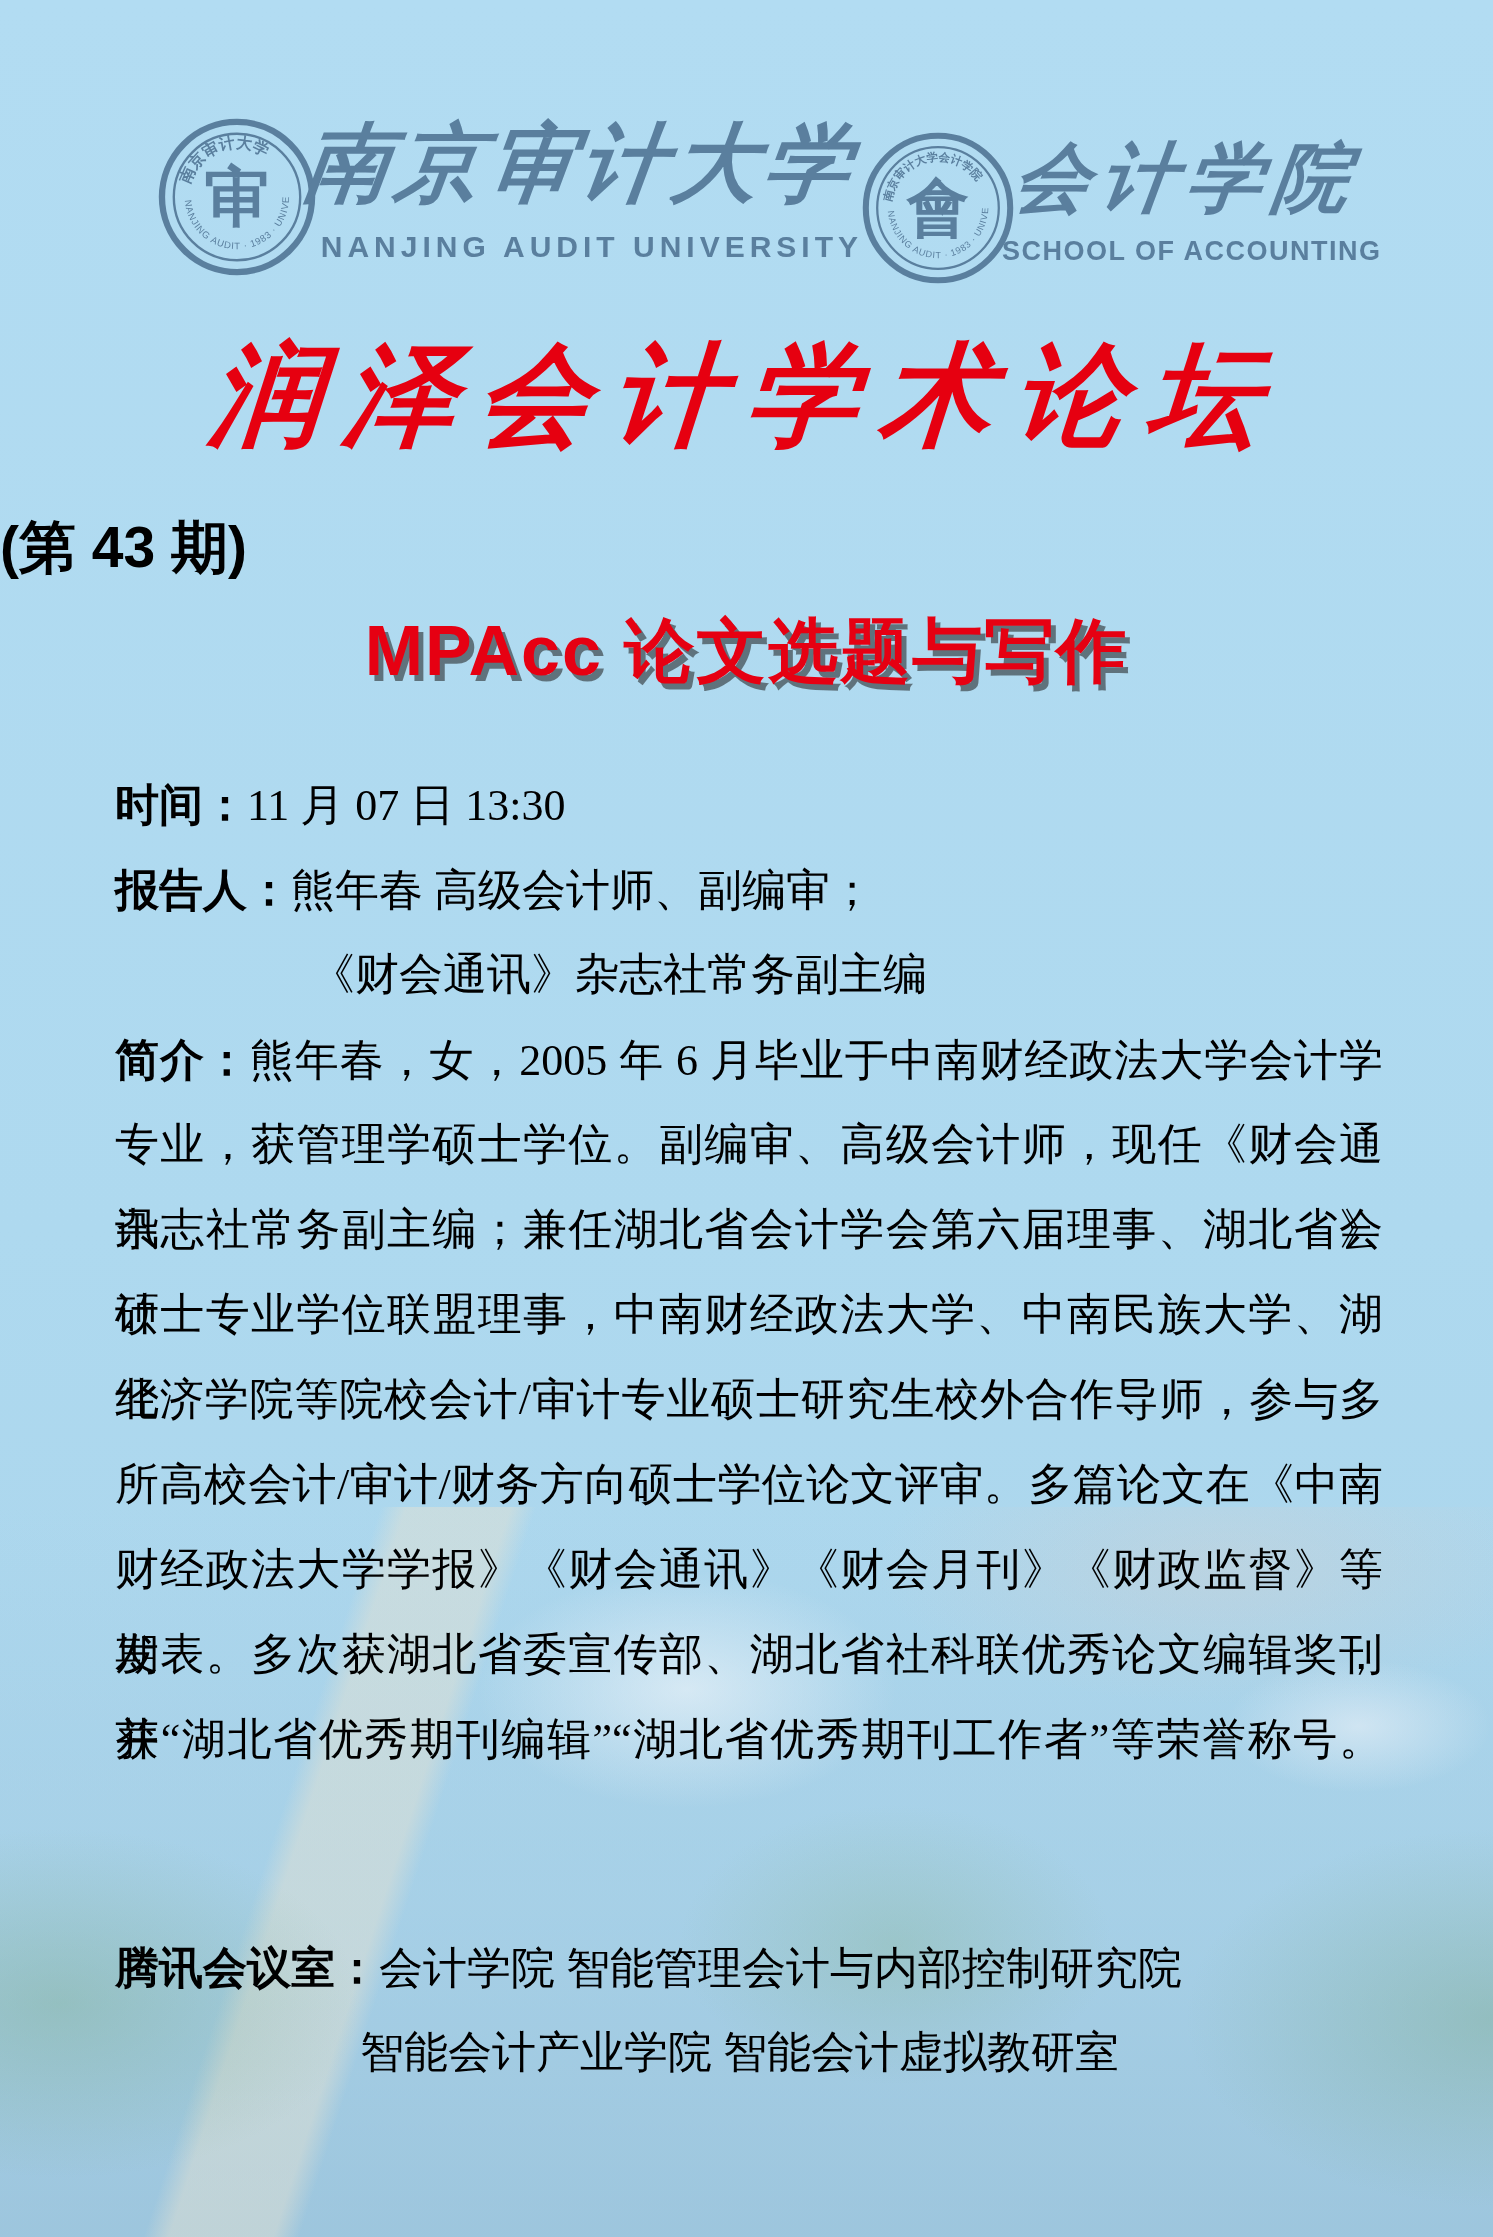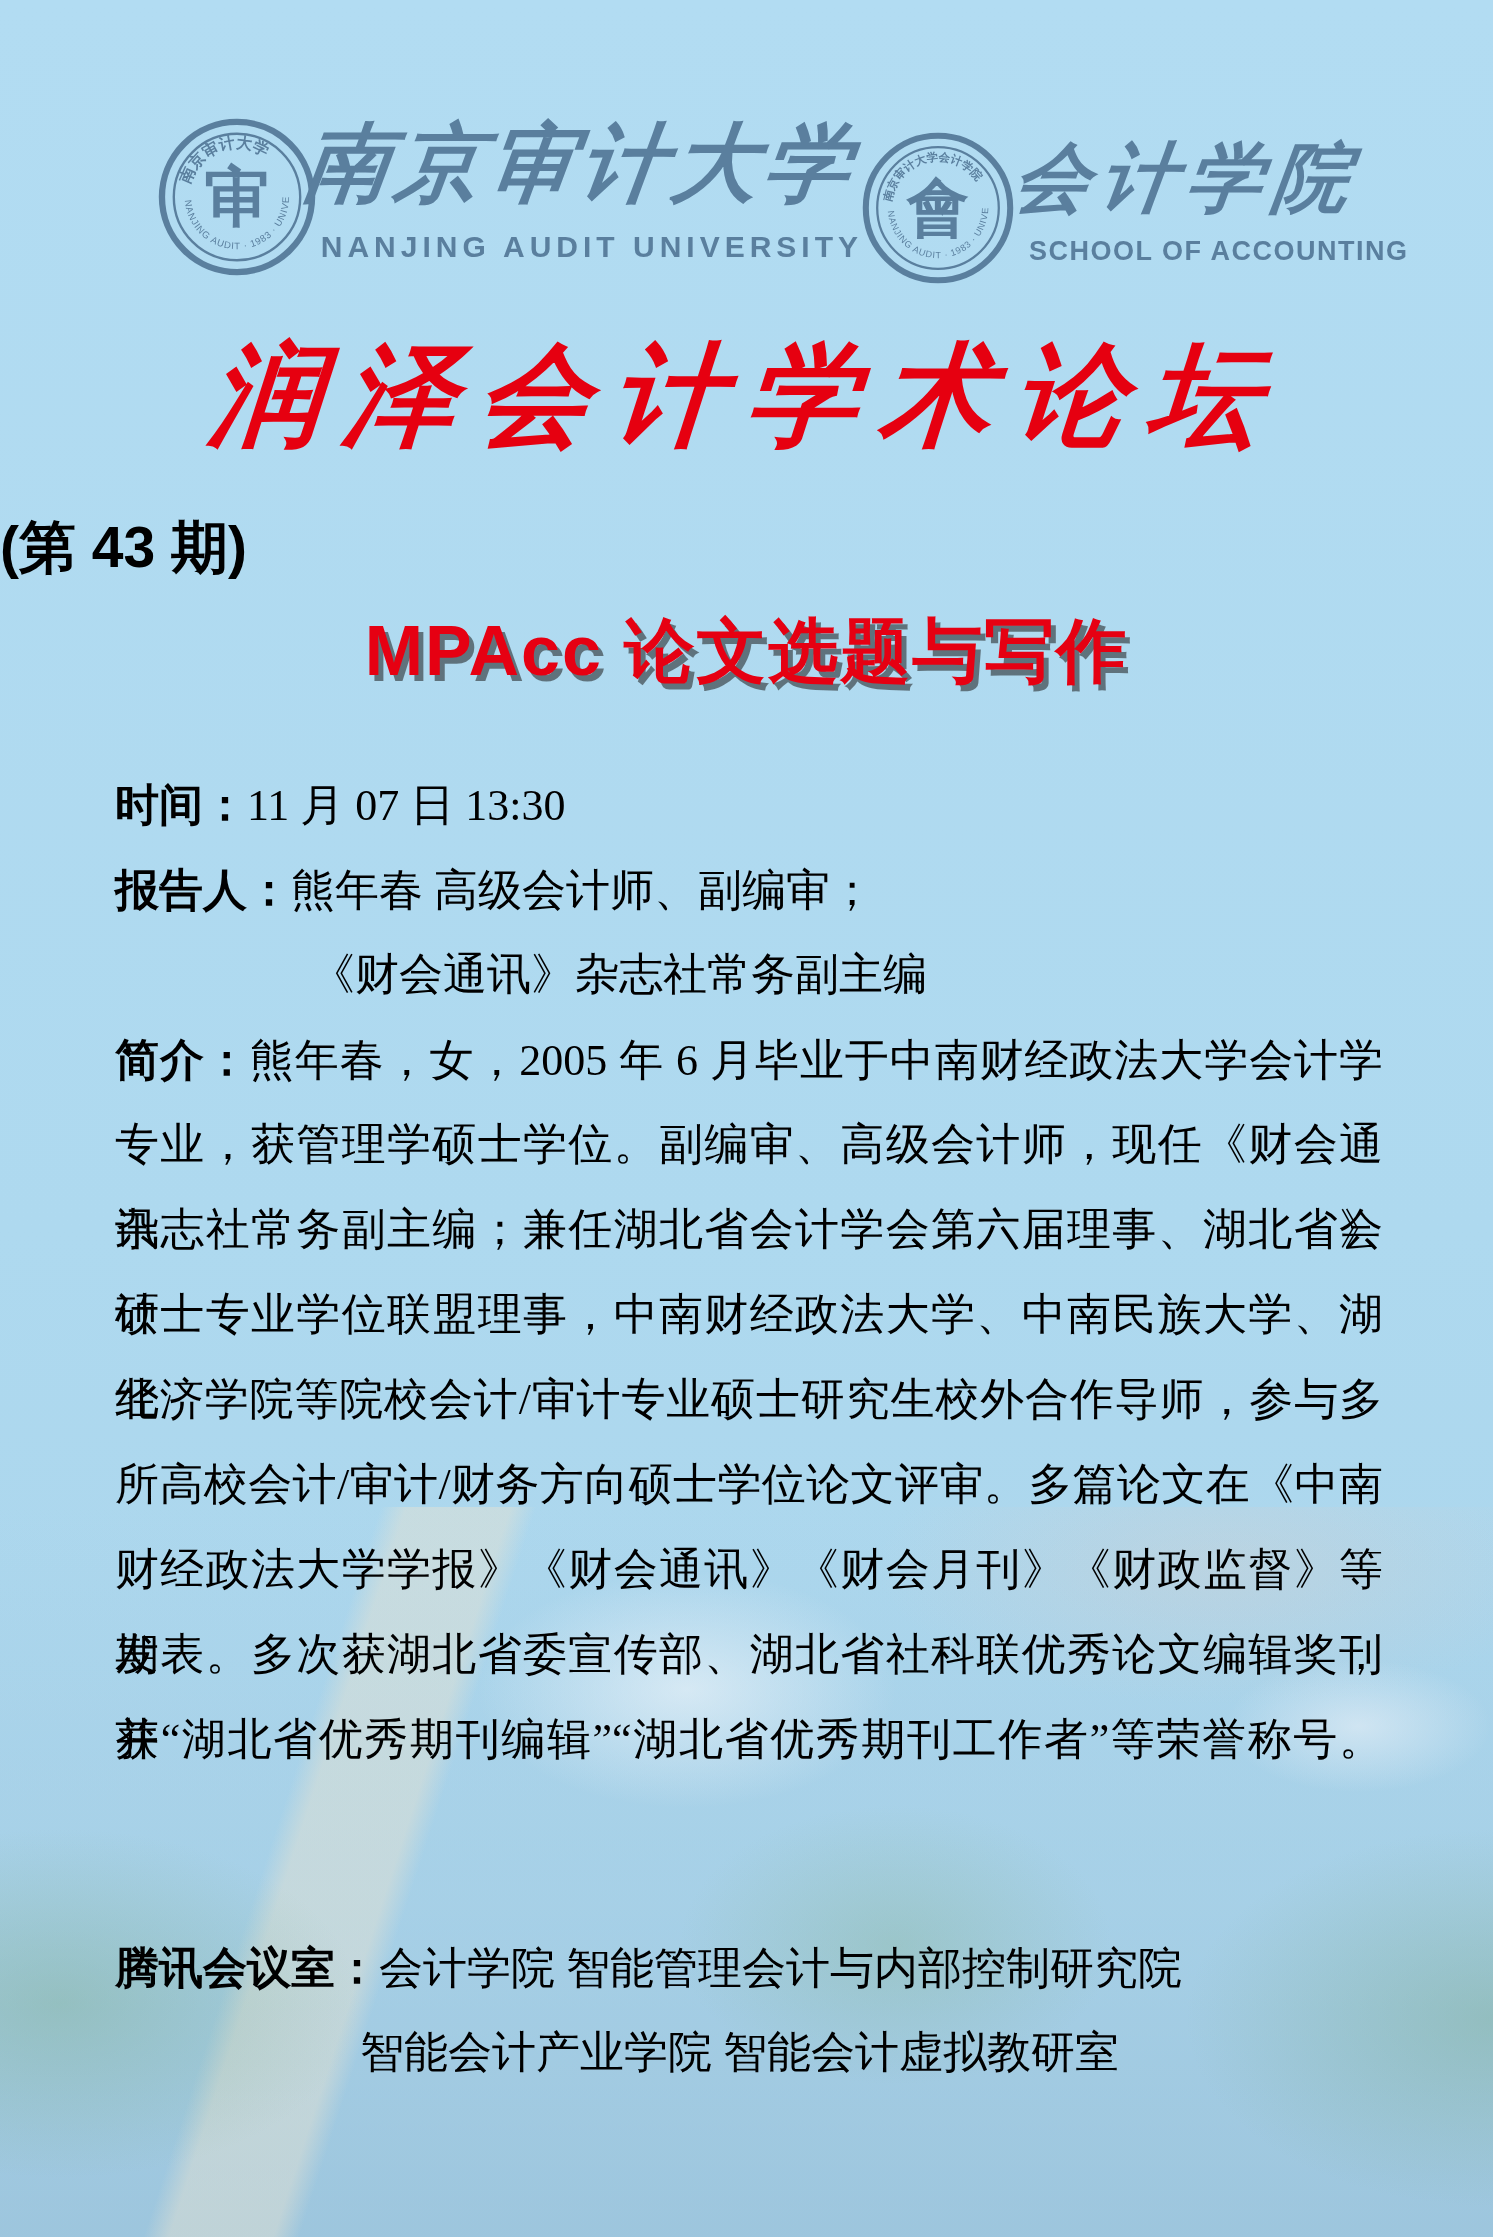--- a/index.html
+++ b/index.html
@@ -33,21 +33,21 @@
   }
   .hdr-en{
     font-family:"Liberation Sans","DejaVu Sans",sans-serif;
     font-weight:bold;color:#5a7f9e;text-align:right;white-space:nowrap;
   }
   .uni-block{position:absolute;left:298px;top:104px;width:565px;}
   .uni-block .hdr-cn{font-size:86px;line-height:120px;letter-spacing:6px;}
   .uni-block .hdr-en{font-size:30px;letter-spacing:5px;margin-top:6px;}
   .sch-block{position:absolute;left:1002px;top:128px;width:370px;}
   .sch-block .hdr-cn{font-size:76px;line-height:100px;letter-spacing:10px;}
-  .sch-block .hdr-en{font-size:27px;letter-spacing:1.5px;margin-top:8px;margin-left:27px;}
+  .sch-block .hdr-en{font-size:27px;letter-spacing:1.5px;margin-top:8px;}
   
   .forum-title{
     position:absolute;left:0;top:316px;width:100%;text-align:center;
     font-size:112px;line-height:160px;font-weight:bold;font-style:italic;
     letter-spacing:22px;color:#e60010;transform:skewX(-4deg);
     white-space:nowrap;
   }
   .issue{
     position:absolute;left:0;top:512px;width:100%;text-align:left;
     font-family:"Liberation Sans","DejaVu Sans",sans-serif;

